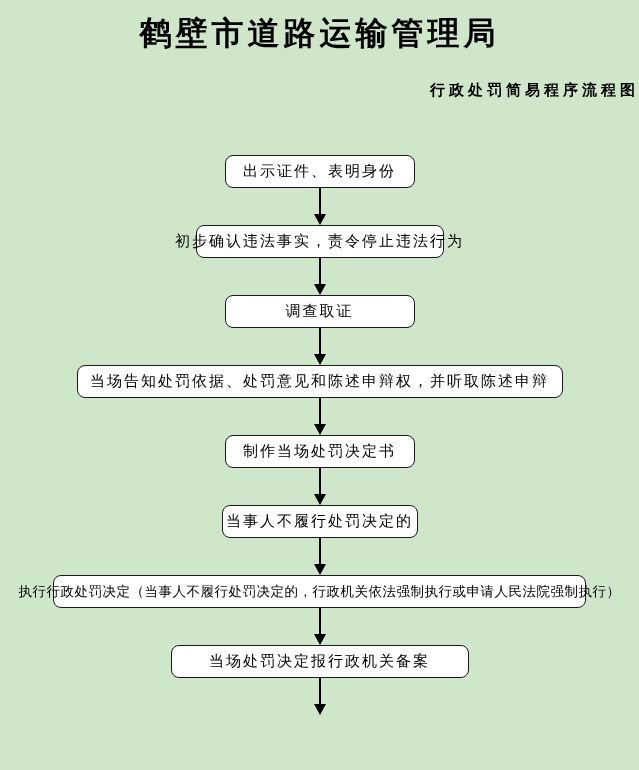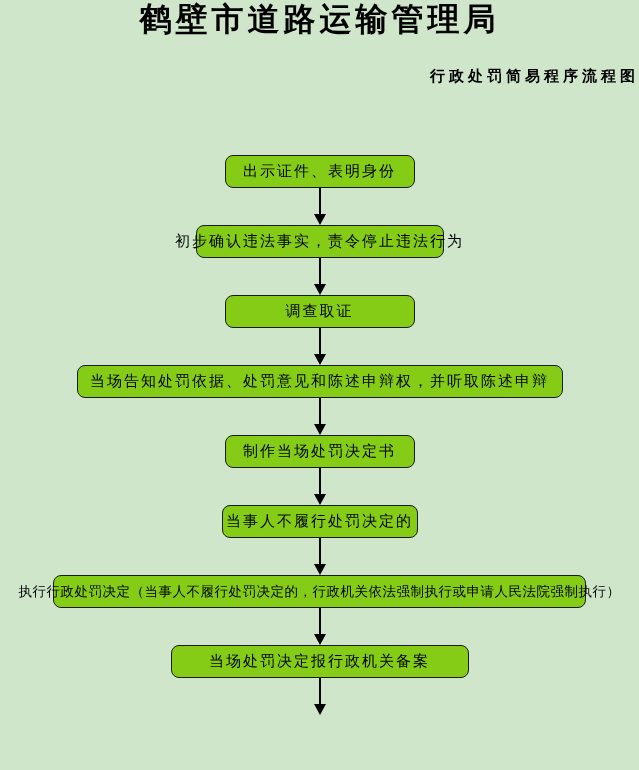--- a/index.html
+++ b/index.html
@@ -7,20 +7,21 @@
     position: relative;
     width: 639px;
     height: 770px;
     background: #cfe6cb;
     font-family: "DejaVu Sans", "Liberation Sans", sans-serif;
     color: #000;
     overflow: hidden;
   }
   .org-title {
     margin: 0;
+    padding-top: 14px;
     text-align: center;
     font-family: "DejaVu Serif", "Liberation Serif", serif;
     font-size: 32px;
     font-weight: bold;
     letter-spacing: 4px;
     line-height: 1.2;
   }
   .chart-title {
     margin: 0;
     margin-top: 30px;
@@ -35,21 +36,21 @@
     top: 155px;
     left: 0;
     width: 639px;
     display: flex;
     flex-direction: column;
     align-items: center;
   }
   .box {
     box-sizing: border-box;
     height: 33px;
-    background: #84cc16;
+    background: #ffffff;
     border: 1.5px solid #1a1a1a;
     border-radius: 8px;
     display: flex;
     align-items: center;
     justify-content: center;
     font-size: 15px;
     letter-spacing: 2px;
     white-space: nowrap;
   }
   .w190 { width: 190px; }

